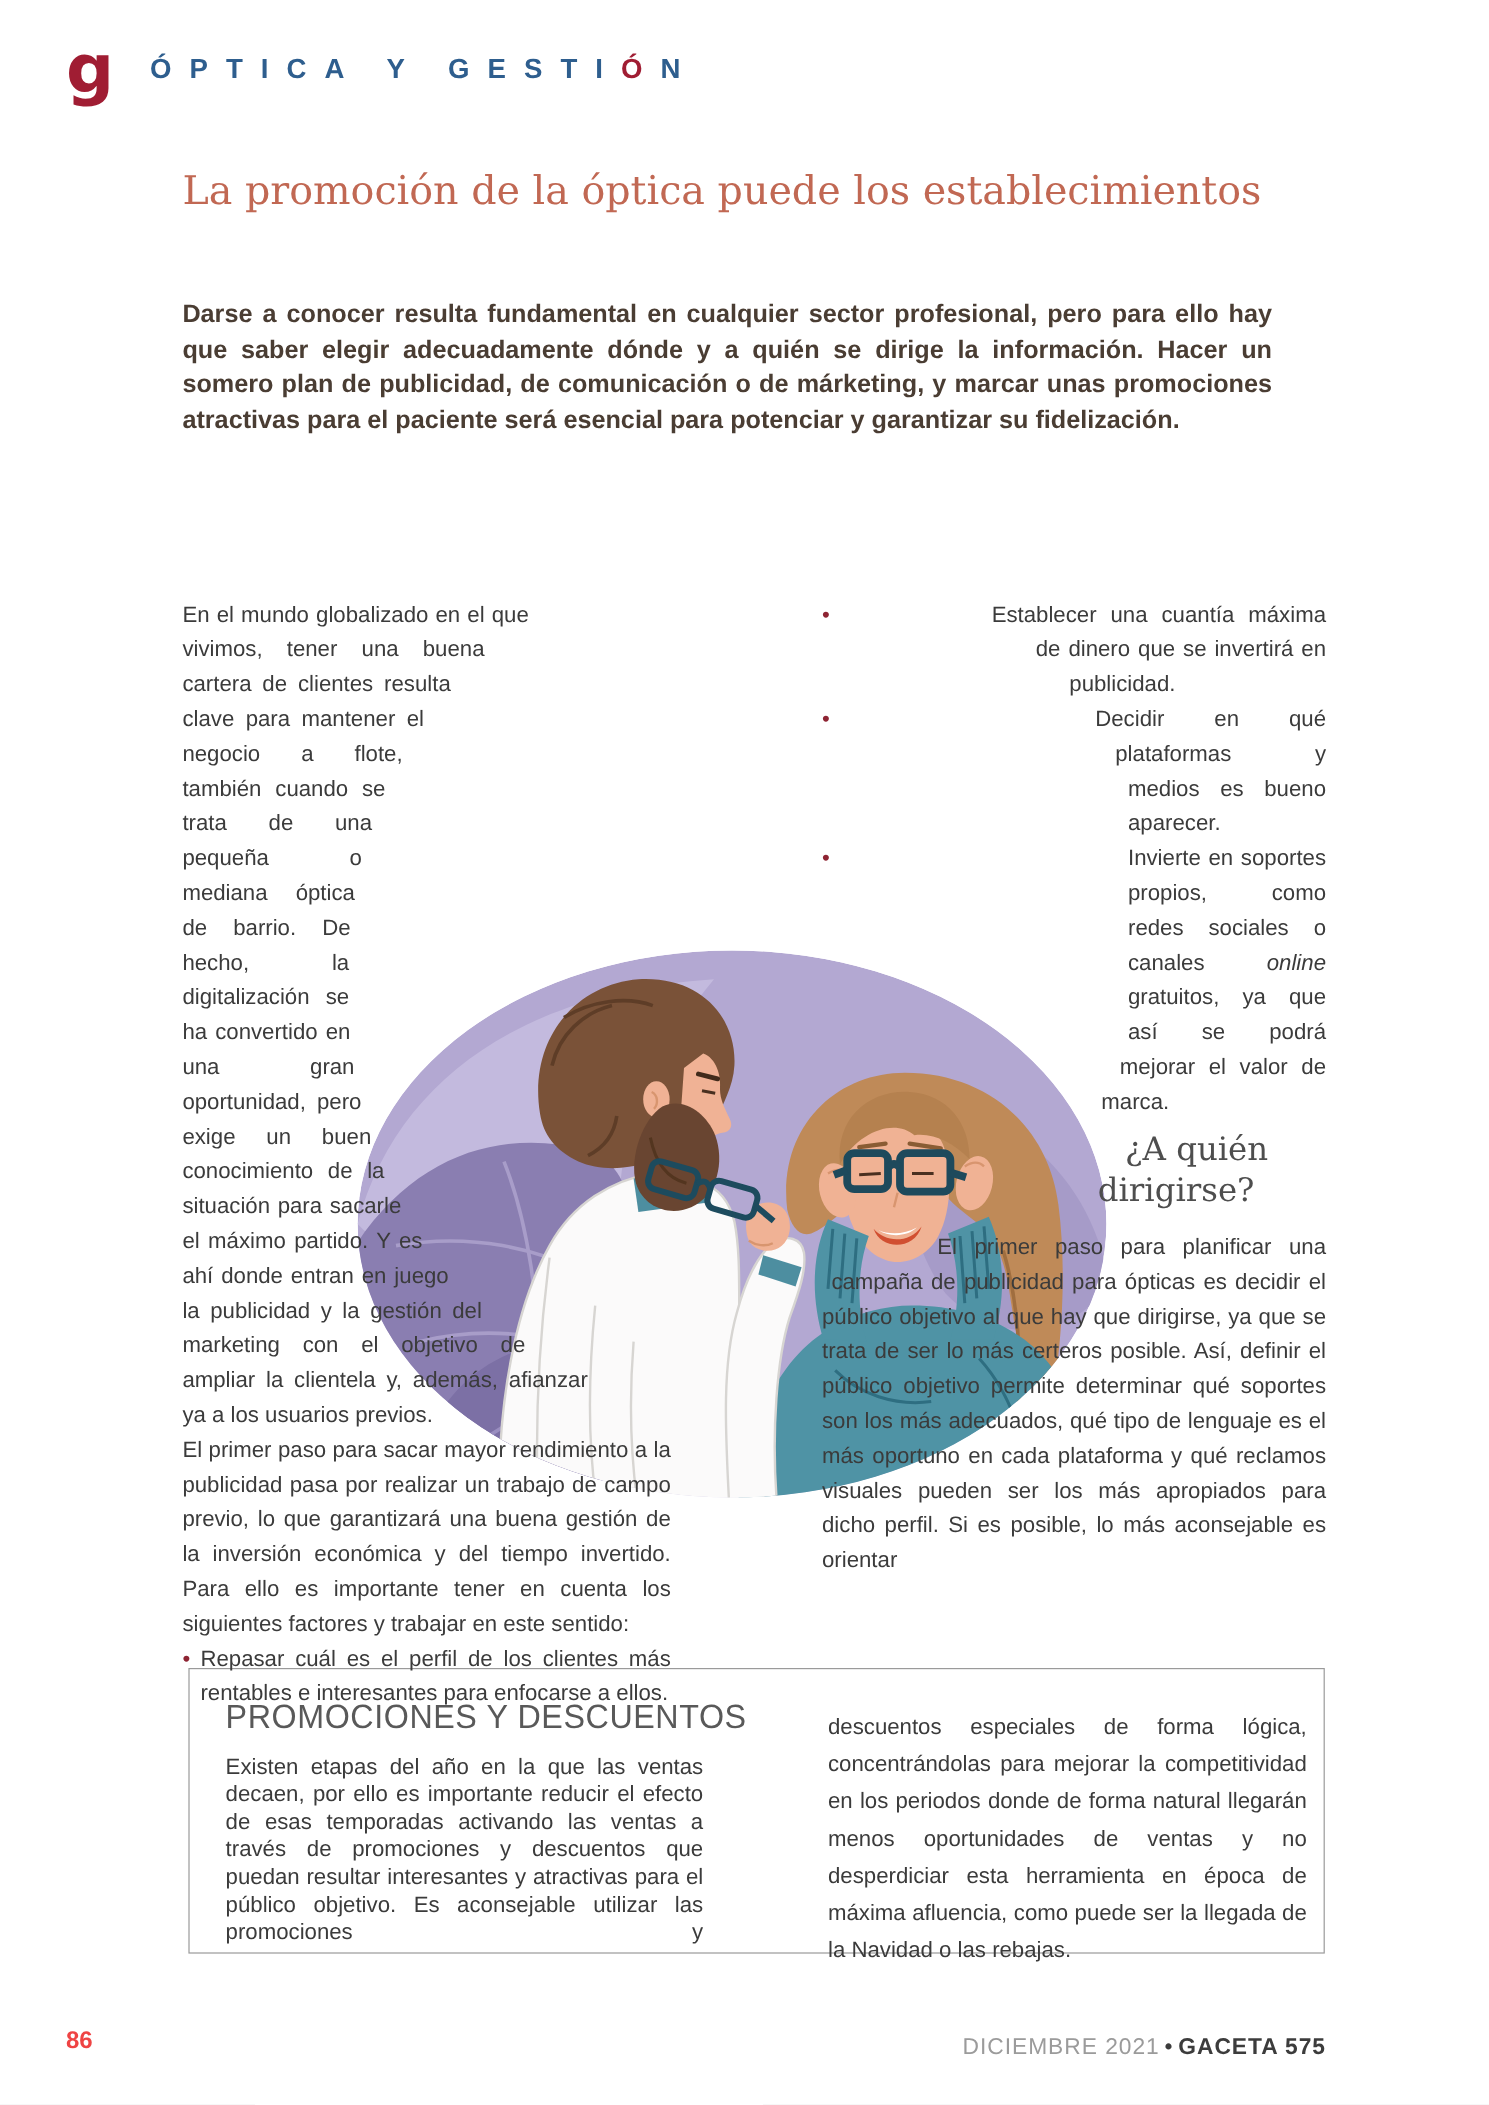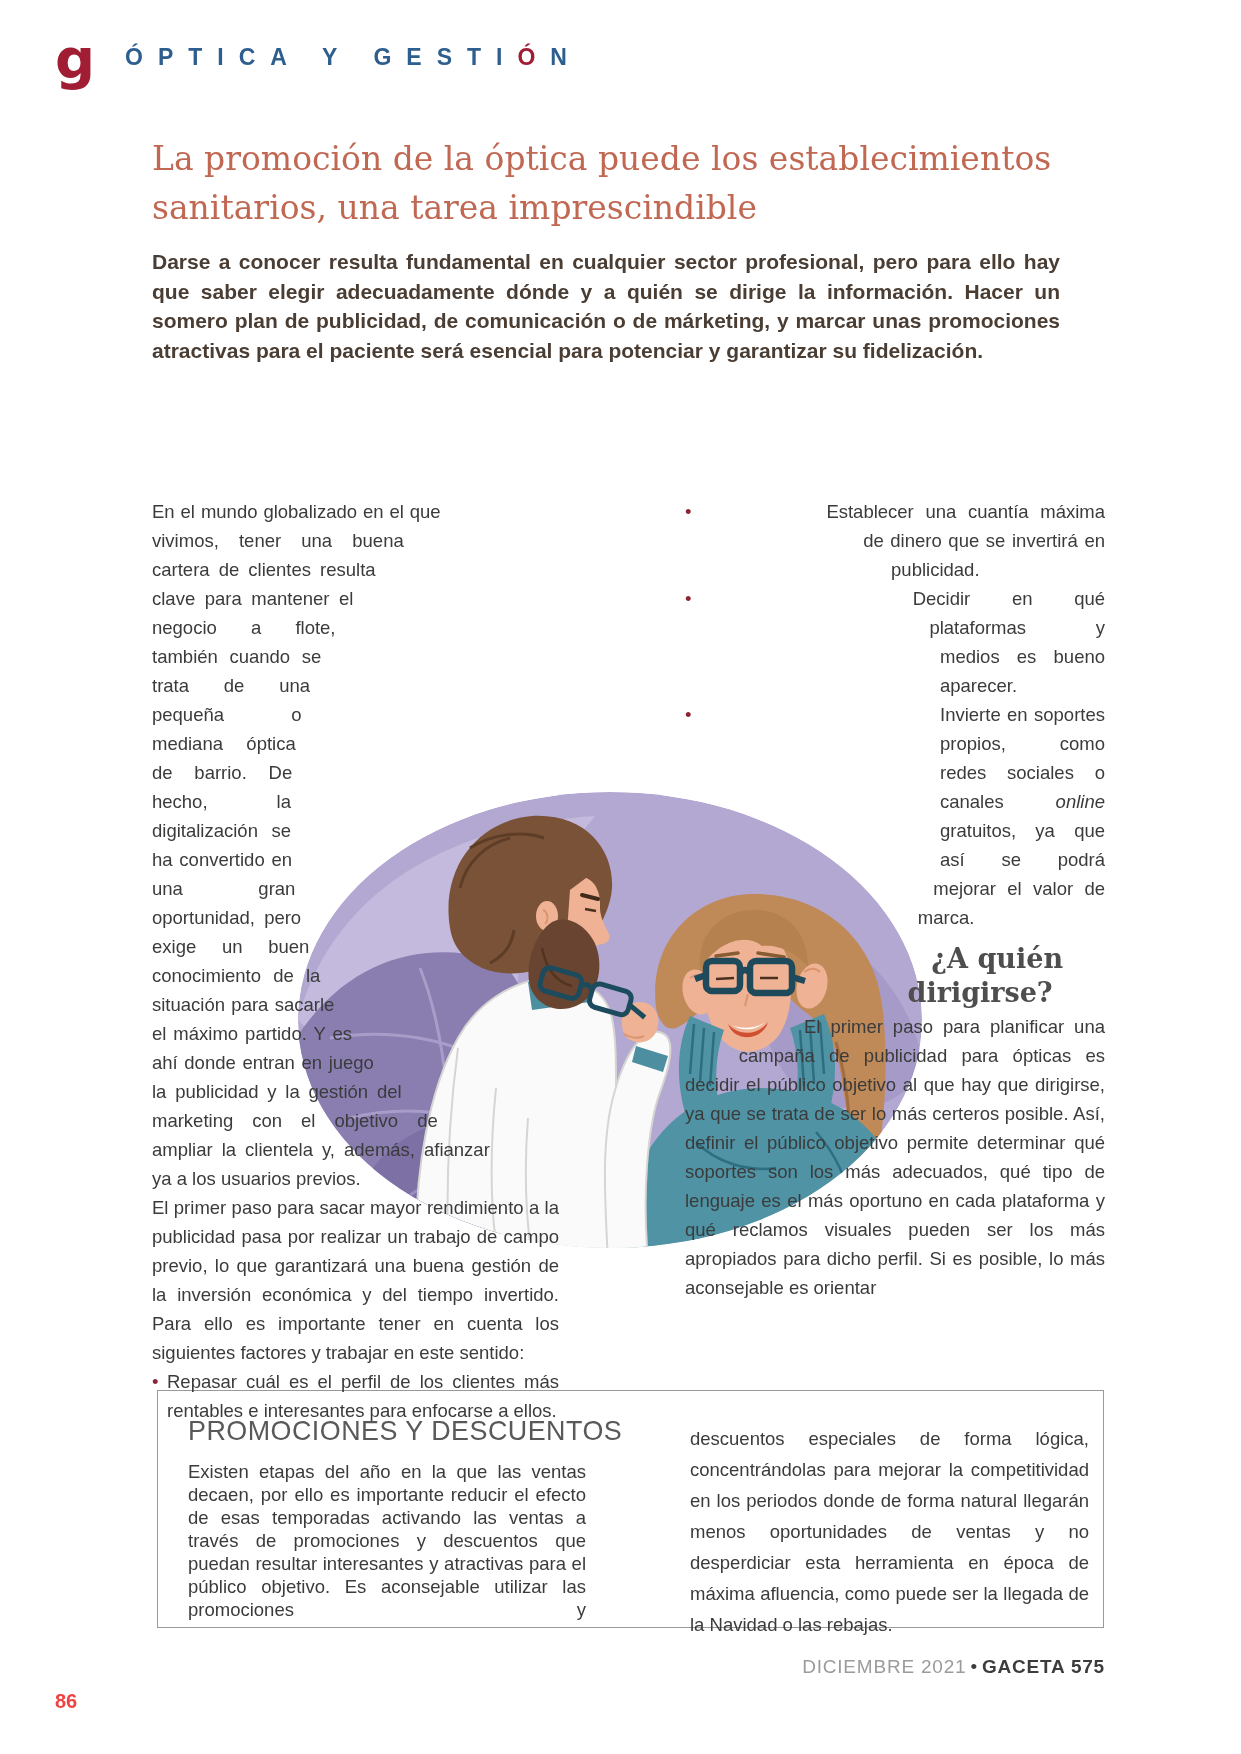--- a/index.html
+++ b/index.html
@@ -30,57 +30,56 @@
   .col p{margin:0;}
   .col-left{left:0;width:407px;}
   .col-right{left:533px;width:420px;}
   .wrap-right{float:right;width:285px;height:545px;margin-top:208px;
     shape-outside:ellipse(310px 335px at 335px 320px);shape-margin:8px;}
   .wrap-left{float:left;width:255px;height:500px;margin-top:262px;
     shape-outside:ellipse(330px 290px at -65px 265px);shape-margin:8px;}
   .bullet-item{position:relative;padding-left:15px;}
   .bullet-dot{position:absolute;left:0;top:0;color:#8e2433;}
   .subheading{
-    font-family:"DejaVu Serif","Liberation Serif",serif;font-weight:700;
-    font-size:27px;line-height:34px;color:#4e4e4e;text-align:center;margin:10px 0 2px;
+    font-family:"DejaVu Serif","Liberation Serif",serif;font-weight:400;
+    font-size:27px;line-height:34px;color:#4e4e4e;text-align:center;margin:10px 0 14px;
   }
   .ital{font-style:italic;margin-left:28px;}
   
   .promo-box{
     position:absolute;left:157px;top:1390px;width:947px;height:238px;
     border:1px solid #9a9a9a;box-sizing:border-box;padding:24px 14px 12px 30px;display:flex;
   }
   .promo-left{width:398px;}
   .promo-right{width:402px;margin-left:104px;margin-top:8px;}
   .promo-heading{
     margin:0 0 13px;font-weight:400;font-size:28px;color:#595959;letter-spacing:.5px;
     transform:scaleX(.96);transform-origin:left center;white-space:nowrap;
   }
   .promo-left p{margin:0;font-size:18.5px;line-height:23px;text-align:justify;text-align-last:justify;}
   .promo-right p{margin:0;font-size:18.5px;line-height:31px;text-align:justify;}
   
   .page-num{position:absolute;left:55px;top:1690px;font-size:20px;font-weight:700;color:#ef4444;}
-  .issue-line{position:absolute;right:136px;top:1656px;font-size:19px;letter-spacing:.8px;white-space:nowrap;}
+  .issue-line{position:absolute;right:136px;top:1696px;font-size:19px;letter-spacing:.8px;white-space:nowrap;}
   .issue-date{color:#9b9b9b;}
   .issue-sep{color:#3c3c3c;padding:0 4px;}
   .issue-mag{color:#3c3c3c;font-weight:700;}
 </style>
 </head>
 <body>
 
 <div class="page">
 
   <div class="header">
     <div class="logo">g</div>
     <div class="brand"><span>ÓPTICA Y GESTI</span><span class="accent">Ó</span><span>N</span></div>
   </div>
 
   <div class="title">
     <div>La promoción de la óptica puede los establecimientos</div>
-    <div>sanitarios, una tarea imprescindible</div>
   </div>
 
   <div class="intro">Darse a conocer resulta fundamental en cualquier sector profesional, pero para ello hay que saber elegir adecuadamente dónde y a quién se dirige la información. Hacer un somero plan de publicidad, de comunicación o de márketing, y marcar unas promociones atractivas para el paciente será esencial para potenciar y garantizar su fidelización.</div>
 
   <div class="content">
 
     <svg class="illus" viewBox="0 0 640 470" xmlns="http://www.w3.org/2000/svg" aria-hidden="true">
       <defs>
         <clipPath id="circ">
             <ellipse cx="320" cy="232" rx="312" ry="228"></ellipse>

